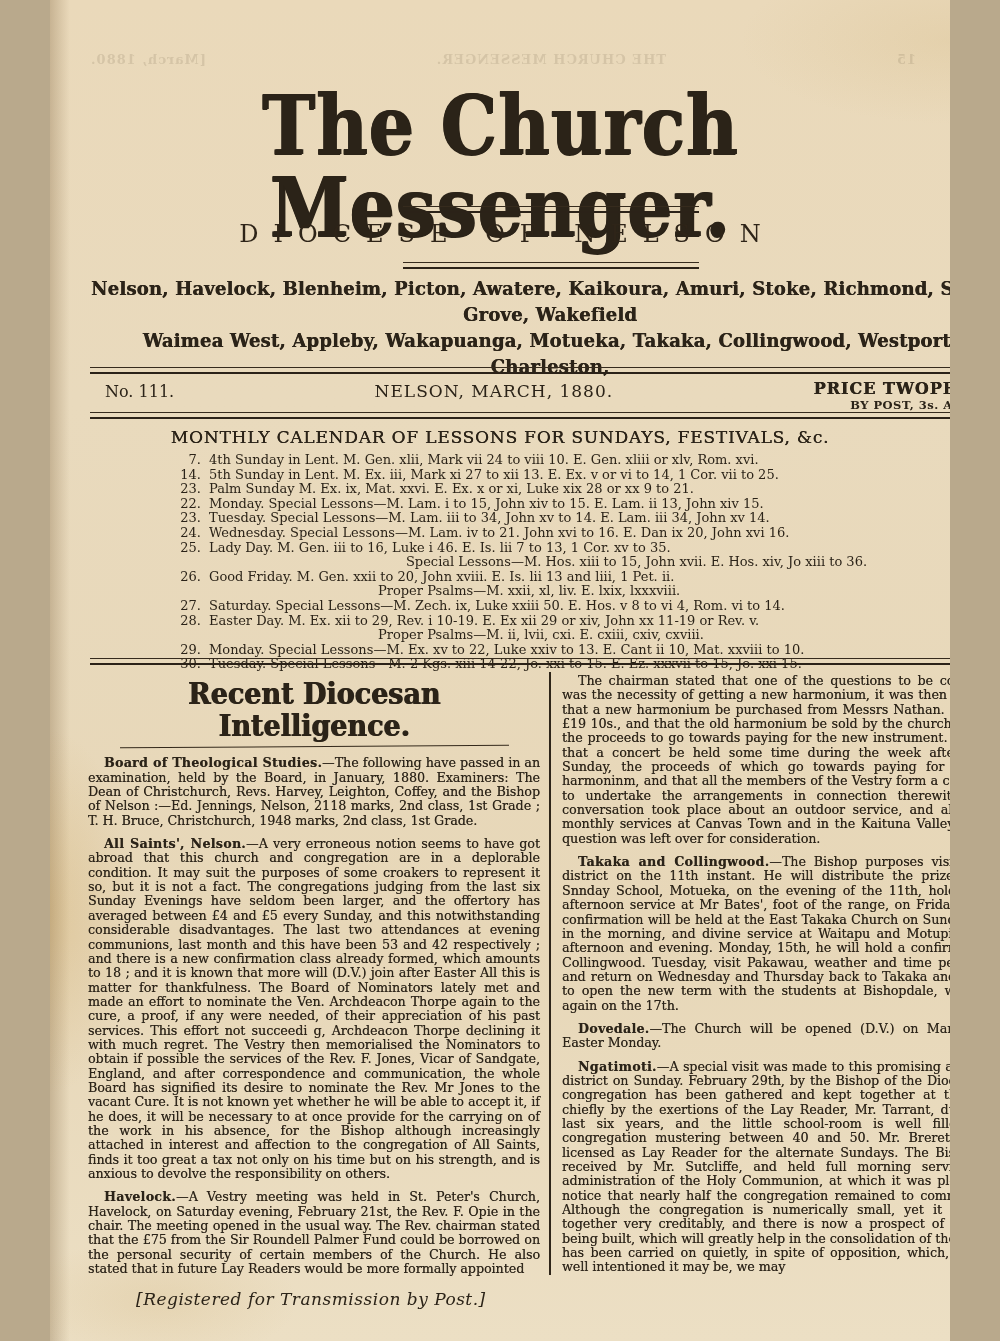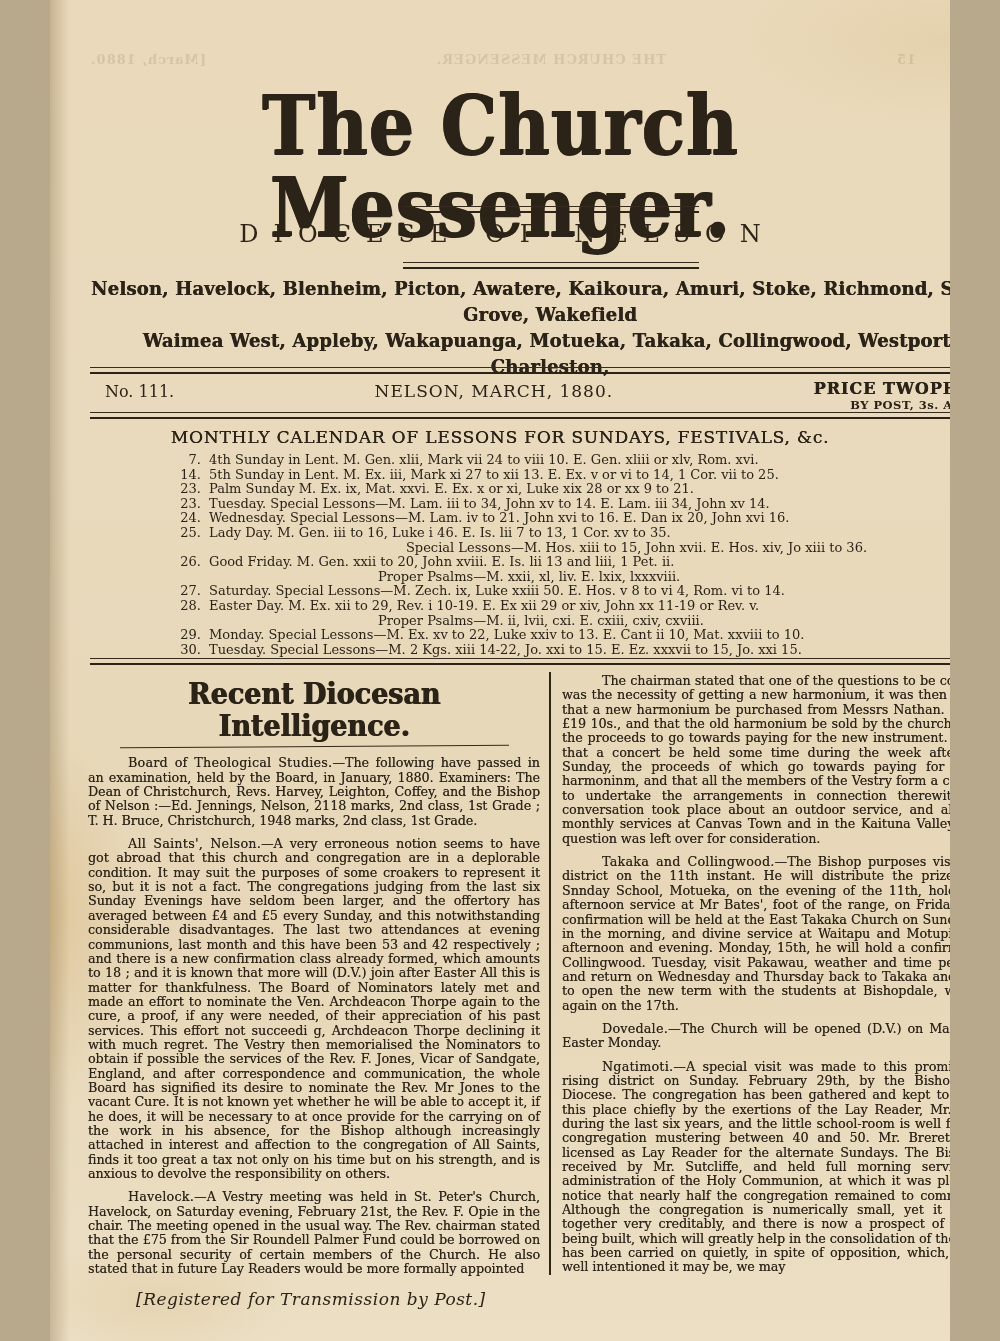--- a/index.html
+++ b/index.html
@@ -84,21 +84,21 @@
     transform:scaleY(1.08); transform-origin:top center;
     text-shadow:1px 0 0 currentColor;
     margin:6px 0 0 0;
   }
   .col-head-rule{border:none; border-top:1.5px solid #34291b; width:86%; margin:9px auto 2px auto; transform:rotate(-.4deg);}
   .para{
     font-size:12.6px; line-height:14.35px; text-align:justify;
     margin:9px 0 0 0; text-indent:16px;
     text-shadow:.25px 0 0 rgba(43,35,24,.65);
   }
-  .para .lead{font-weight:normal; letter-spacing:.3px;margin-left:24px;}
+  .para .lead{font-weight:bold; letter-spacing:.3px;}
   .footer-note{
     font-style:italic; font-size:17px; margin:13px 0 0 48px; letter-spacing:.5px;
   }
 </style>
 </head>
 <body>
 
 <div class="page">
 
   <div class="bleed">
@@ -137,20 +137,24 @@
         <span class="cal-num">7.</span>
         <span class="cal-text">4th Sunday in Lent.  M. Gen. xlii, Mark vii 24 to viii 10.  E. Gen. xliii or xlv, Rom. xvi.</span>
       </div>
     <div class="cal-row">
         <span class="cal-num">14.</span>
         <span class="cal-text">5th Sunday in Lent.  M. Ex. iii, Mark xi 27 to xii 13.  E. Ex. v or vi to 14, 1 Cor. vii to 25.</span>
       </div>
     <div class="cal-row">
         <span class="cal-num">23.</span>
         <span class="cal-text">Palm Sunday   M. Ex. ix, Mat. xxvi.  E. Ex. x or xi, Luke xix 28 or xx 9 to 21.</span>
+      </div>
+    <div class="cal-row">
+        <span class="cal-num">22.</span>
+        <span class="cal-text">Monday.  Special Lessons—M. Lam. i to 15, John xiv to 15.  E. Lam. ii 13, John xiv 15.</span>
       </div>
     <div class="cal-row">
         <span class="cal-num">23.</span>
         <span class="cal-text">Tuesday.  Special Lessons—M. Lam. iii to 34, John xv to 14.  E. Lam. iii 34, John xv 14.</span>
       </div>
     <div class="cal-row">
         <span class="cal-num">24.</span>
         <span class="cal-text">Wednesday.  Special Lessons—M. Lam. iv to 21. John xvi to 16.  E. Dan ix 20, John xvi 16.</span>
       </div>
     <div class="cal-row">

